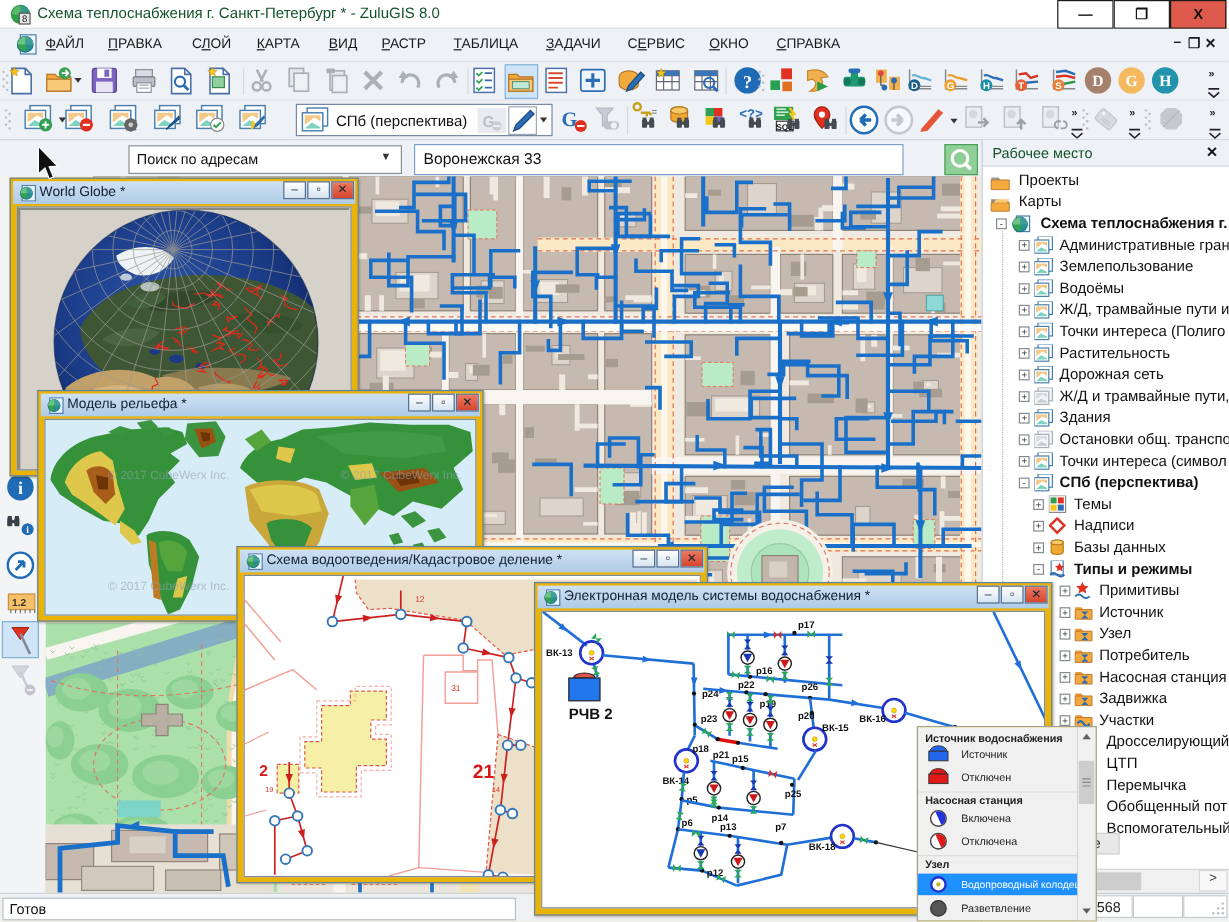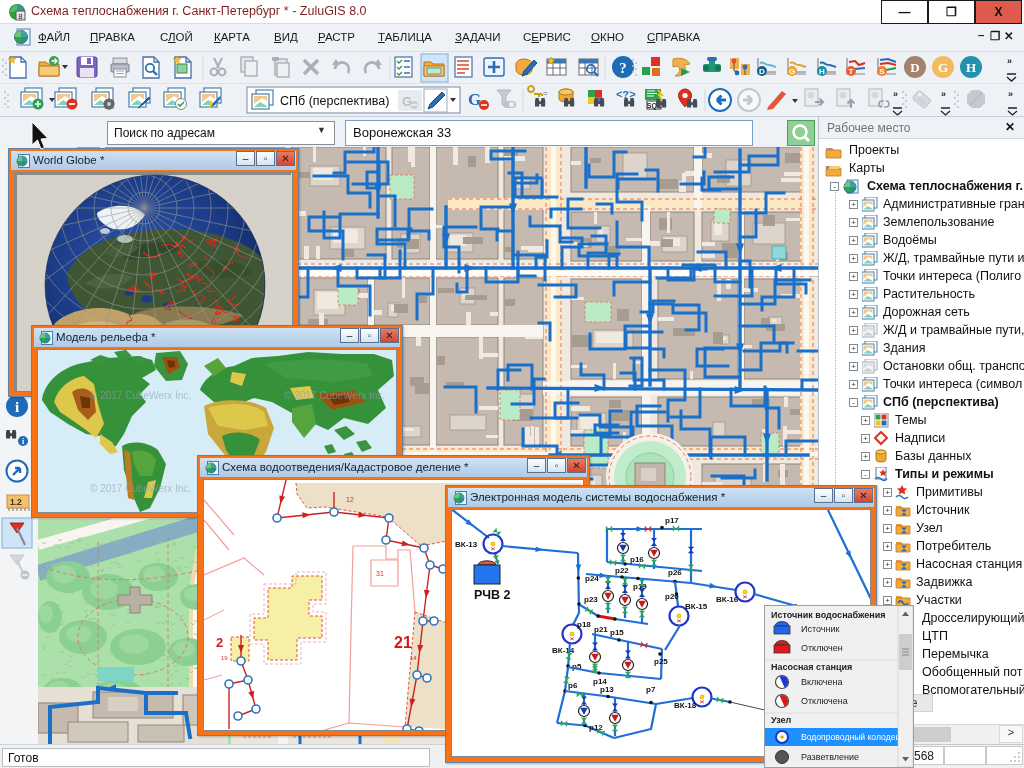--- a/index.html
+++ b/index.html
@@ -1,30 +1,30 @@
 <!DOCTYPE html>
 <html><head><meta charset="utf-8">
 <style>
 *{margin:0;padding:0;box-sizing:border-box;}
 html,body{width:1024px;height:768px;overflow:hidden;font-family:"Liberation Sans",sans-serif;}
 body{position:relative;background:#f0f2f5;}
 .abs{position:absolute;}
 #titlebar{left:0;top:0;width:1024px;height:24px;background:#fff;border-bottom:1px solid #d5dbe2;}
-#titletext{left:31px;top:4px;font-size:12.5px;color:#7f1d1d;}
+#titletext{left:31px;top:4px;font-size:12.5px;color:#14532d;}
 .winbtn{top:0;height:24px;width:47px;border:1px solid #1a1a1a;background:#fff;text-align:center;line-height:22px;font-size:12px;font-weight:bold;color:#111;}
 #btnclose{background:#dd5a4c;}
 #menubar{left:0;top:24px;width:1024px;height:28px;background:#eef1f5;border-bottom:1px solid #d8dde3;}
 .mi{position:absolute;top:31px;font-size:11.5px;color:#1a1a1a;}
 .mi u{text-decoration:underline;}
 #toolbar1{left:0;top:52px;width:1024px;height:32px;background:#eef1f5;border-bottom:1px solid #dde2e8;}
 #toolbar2{left:0;top:84px;width:1024px;height:33px;background:#eef1f5;border-bottom:1px solid #c9cfd6;}
 #searchrow{left:0;top:117px;width:818px;height:30px;background:#eef1f5;}
 .combo{position:absolute;background:#fff;border:1px solid #8a8f96;font-size:12px;color:#111;}
 #lefttools{left:0;top:147px;width:38px;height:597px;background:#f2f4f6;}
-.win{position:absolute;border:1px solid #5f82a8;background:#f97316;box-shadow:1px 1px 2px rgba(0,0,0,.25);z-index:5;}
+.win{position:absolute;border:1px solid #5f82a8;background:#eab308;box-shadow:1px 1px 2px rgba(0,0,0,.25);z-index:5;}
 .wtitle{position:absolute;left:2px;top:2px;right:2px;height:19px;background:linear-gradient(#cfe1f2,#aecbe6);font-size:11.5px;color:#0f2033;line-height:19px;}
 .wtitle span{margin-left:22px;}
 .wbtns{position:absolute;top:2px;right:3px;height:15px;}
 .wb{display:inline-block;width:19px;height:15px;border:1px solid #5a7090;background:linear-gradient(#fdfeff,#d7e4f0);margin-left:1px;text-align:center;vertical-align:top;position:relative;font-size:10px;line-height:13px;color:#123;}
 .wb.close{background:linear-gradient(#ec7a60,#d6452f);}
 .wcontent{position:absolute;background:#fff;border:1px solid #7d8a96;}
 #rpanel{left:818px;top:117px;width:206px;height:651px;background:#fff;border-left:1px solid #b9c2cc;z-index:2;}
 #rphead{position:absolute;left:0;top:0;width:206px;height:22px;background:#eef1f5;border-bottom:1px solid #cdd4da;}
 .tree{position:absolute;font-size:12.5px;color:#111;white-space:nowrap;}
 #legend{left:764px;top:605px;width:150px;height:163px;background:#fde047;border:1px solid #9aa0a6;z-index:10;}
@@ -1042,21 +1042,21 @@
     <rect x="356" y="573" width="14" height="10" fill="#c6bab0" stroke="#8f8478" stroke-width="0.7"></rect>
     <rect x="382" y="567" width="12" height="9" fill="#c6bab0" stroke="#8f8478" stroke-width="0.7"></rect>
     <rect x="408" y="564" width="20" height="9" fill="#c6bab0" stroke="#8f8478" stroke-width="0.7"></rect>
     <rect x="345" y="560" width="16" height="37" fill="#f5e3b8"></rect>
     <rect x="240" y="560" width="10" height="37" fill="#f8f5f0"></rect>
     <path d="M205,590 l30,0 m20,0 l40,0" stroke="#e4705a" stroke-width="0.8" stroke-dasharray="3 2" fill="none"></path>
     <path d="M262,585 l0,12 m60,-14 l0,14" stroke="#1a70c8" stroke-width="3" fill="none"></path>
   </svg>
 <div class="abs" id="rpanel">
   <div id="rphead">
-      <span style="position:absolute;left:8px;top:4px;font-size:12px;color:#737373">Рабочее место</span>
+      <span style="position:absolute;left:8px;top:4px;font-size:12px;color:#14532d">Рабочее место</span>
       <span style="position:absolute;right:10px;top:3px;font-size:12px;font-weight:bold;color:#111">✕</span>
     </div>
   <div style="position:absolute;left:0;top:22px;width:206px;height:640px;overflow:hidden;background:#fff">
       <div style="position:absolute;left:16px;top:50px;height:510px;border-left:1px dotted #b0b0b0"></div>
       <svg style="position:absolute;left:6px;top:4px" width="17" height="16" viewBox="0 0 17 16">
         <path d="M1,5 h6 l2,2 h7 v2 h-15 z" fill="#9a9a9a"></path>
         <path d="M1,7 h15 v8 h-15 z" fill="#f4a93c" stroke="#c07828" stroke-width="0.8"></path>
       </svg>
       <div class="tree" style="left:30px;top:4px;font-weight:normal">Проекты</div>
       <svg style="position:absolute;left:6px;top:22px" width="17" height="16" viewBox="0 0 17 16">

